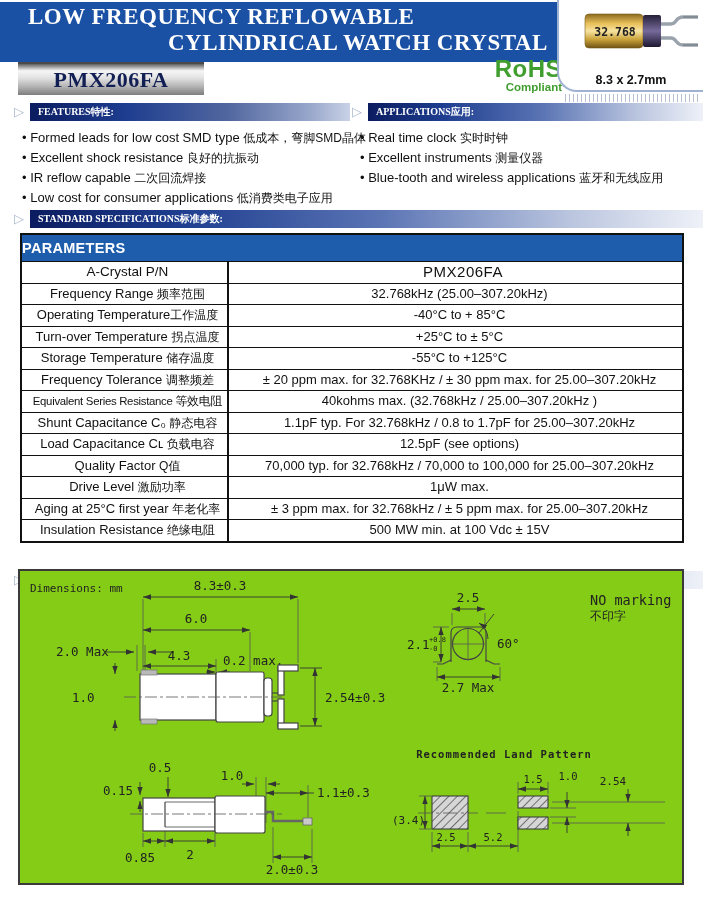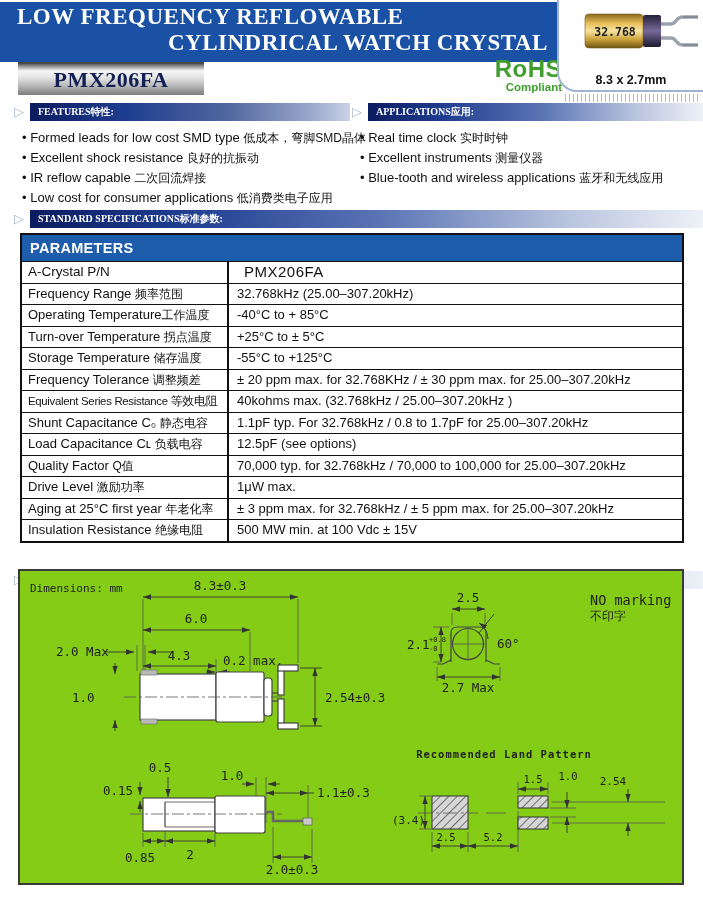--- a/index.html
+++ b/index.html
@@ -2,21 +2,21 @@
 <html><head>
 <meta charset="utf-8">
 <style>
   * { margin:0; padding:0; box-sizing:border-box; }
   body { background:#fff; }
   #page { position:relative; width:703px; height:919px; background:#fff; overflow:hidden;
           font-family:"Liberation Sans", sans-serif; color:#111; }
 
   
   #banner { position:absolute; left:0; top:2px; width:565px; height:60px; background:#1b51a4; }
-  #title1 { position:absolute; left:17px; top:4px; color:#fff; font-family:"Liberation Serif",serif;
+  #title1 { position:absolute; left:28px; top:4px; color:#fff; font-family:"Liberation Serif",serif;
             font-weight:bold; font-size:23px; letter-spacing:.5px; white-space:nowrap; }
   #title2 { position:absolute; left:168px; top:30px; color:#fff; font-family:"Liberation Serif",serif;
             font-weight:bold; font-size:23px; letter-spacing:.5px; white-space:nowrap; }
   #pmx-badge { position:absolute; left:18px; top:62px; width:186px; height:33px; text-align:center;
                background:linear-gradient(180deg,#5f5f5f 0%,#f6f6f6 22%,#e2e2e2 45%,#b5b5b5 72%,#7d7d7d 100%);
                border-top:2px solid #4a4a4a; }
   #pmx-badge span { font-family:"Liberation Serif",serif; font-weight:bold; font-size:22px;
                     color:#121f55; line-height:31px; letter-spacing:.5px; }
   #rohs { position:absolute; left:462px; top:57px; width:100px; text-align:right; line-height:1; }
   #rohs .r1 { font-size:24px; font-weight:bold; color:#3f9e2e; letter-spacing:.5px; }
@@ -40,22 +40,22 @@
   .bar-short { background:linear-gradient(90deg,#0b1c60,#1e3d8f 30%,#51679f 62%,#9aa8cc 88%,#c9d2e6); }
   .bar-long  { background:linear-gradient(90deg,#0b1c60,#1e3d8f 22%,#5a74b4 52%,#b9c4de 80%,#eef1f8); }
   .blist { list-style:none; margin:7px 0 0 8px; }
   .blist li { font-size:13px; line-height:19px; white-space:nowrap; color:#111; }
   .blist li::before { content:"\2022\00a0"; }
   .zh { font-size:12px; }
 
   
   #ptable { position:absolute; left:20px; top:233px; width:664px; border:2px solid #111; background:#fff; }
   #ptable .thead { height:26px; line-height:26px; background:#1e5cac; color:#fff; font-weight:bold;
-                   font-size:14.5px; padding-left:8px; letter-spacing:.3px; }
-  #ptable .trow { display:flex; border-top:1px solid #111; height:21.5px; }
+                   font-size:14.5px; letter-spacing:.3px; }
+  #ptable .trow { display:flex; border-top:1px solid #111; height:21.5px;text-align:center; }
   #ptable .cl { flex:0 0 207px; border-right:2px solid #111; padding-left:6px; line-height:20.5px;
                 white-space:nowrap; overflow:hidden; font-size:13px; }
   #ptable .cv { flex:1; padding-left:8px; line-height:20.5px; white-space:nowrap; overflow:hidden; font-size:13px; }
   #ptable .tight .cl { font-size:11.4px; letter-spacing:-.3px; }
   #ptable .first .cv { font-size:15px; padding-left:15px; letter-spacing:.5px; }
   #ptable .first .cl { font-size:13.5px; }
 
   
   #drawbox { position:absolute; left:18px; top:569px; width:666px; height:316px;
              border:2px solid #3a3a3a; background:#84cc16; }

